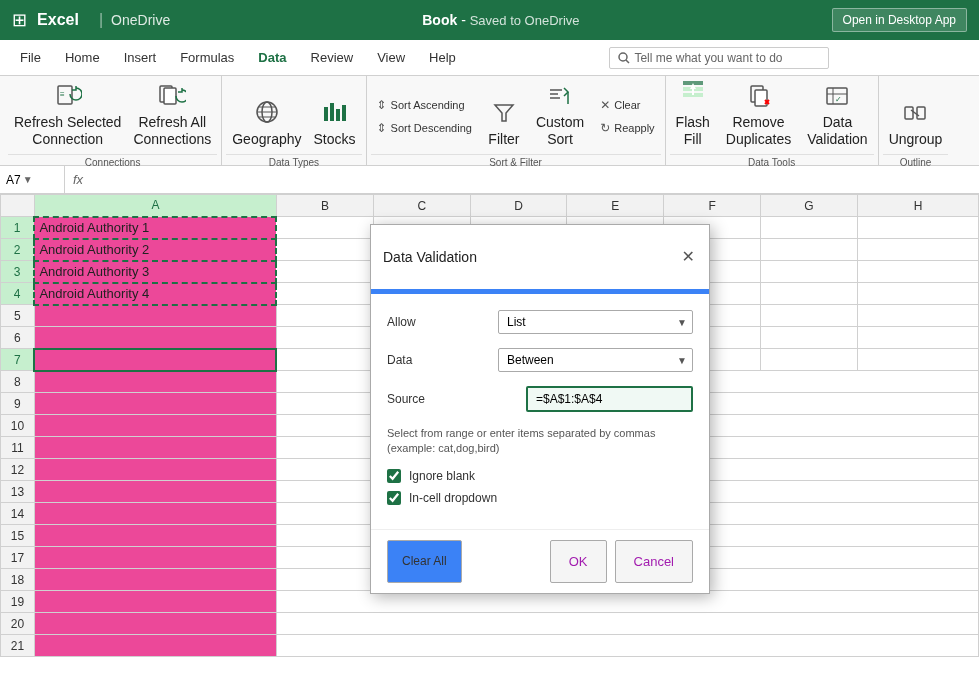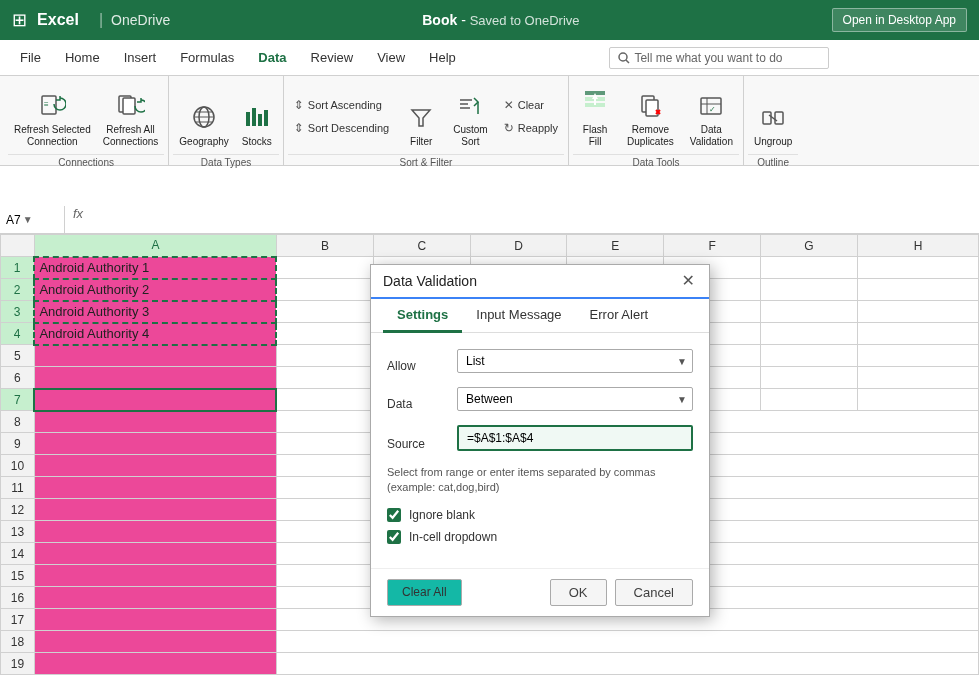--- a/index.html
+++ b/index.html
@@ -87,45 +87,44 @@
       min-width: 44px;
       height: 72px;
     }
     .ribbon-btn .icon-area {
       font-size: 22px;
       line-height: 1;
       margin-bottom: 2px;
       color: #555;
     }
     .ribbon-btn .btn-label {
-      font-size: 10px;
+      font-size: 14px;
       line-height: 1.2;
       color: #222;
     }
     .ribbon-small-btn {
       display: flex;
       align-items: center;
       gap: 4px;
       padding: 2px 6px;
       font-size: 11px;
       cursor: pointer;
       border-radius: 2px;
       color: #333;
       height: 22px;
     }
     .ribbon-small-btn .s-icon { font-size: 12px; color: #555; }
 
     
     .formula-bar {
       display: flex;
-      align-items: flex-start;
+      align-items: center;
       height: 28px;
       border-bottom: 1px solid #d0d0d0;
       background: #fff;
-      margin-top: 40px;
     }
     .cell-ref {
       width: 65px;
       border-right: 1px solid #d0d0d0;
       padding: 0 6px;
       font-size: 12px;
       height: 100%;
       display: flex;
       align-items: center;
     }
@@ -195,22 +194,22 @@
       position: absolute;
       top: 30px;
       left: 370px;
       width: 340px;
       background: #fff;
       border: 1px solid #aaa;
       box-shadow: 3px 3px 15px rgba(0,0,0,0.3);
     }
     .dialog-titlebar {
       background: #fff;
-      border-bottom: 2px solid #3b82f6;
-      padding: 8px 12px;
+      border-bottom: 5px solid #3b82f6;
+      padding: 24px 12px;
       display: flex;
       align-items: center;
       justify-content: space-between;
     }
     .dialog-title { font-size: 14px; font-weight: 500; color: #222; }
     .dialog-close {
       cursor: pointer;
       font-size: 16px;
       color: #555;
       line-height: 1;
@@ -230,22 +229,23 @@
       margin-bottom: -1px;
     }
     .dialog-tab.active {
       color: #1e7145;
       border-bottom: 3px solid #1e7145;
       font-weight: 600;
     }
     .dialog-body { padding: 16px; }
     .form-row {
       display: flex;
-      align-items: flex-end;
+      align-items: center;
       margin-bottom: 14px;
+      gap: 41px;
     }
     .form-label {
       width: 70px;
       font-size: 12px;
       color: #333;
     }
     .form-control {
       flex: 1;
       display: flex;
       align-items: center;
@@ -270,20 +270,21 @@
       pointer-events: none;
     }
     .source-input {
       width: 100%;
       border: 2px solid #1e7145;
       padding: 4px 8px;
       font-size: 12px;
       border-radius: 2px;
       outline: none;
       background: #f0f9f4;
+      margin-left: 28px;
     }
     .hint-text {
       font-size: 11px;
       color: #555;
       margin-bottom: 12px;
       line-height: 1.4;
     }
     .checkbox-row {
       display: flex;
       align-items: center;
@@ -297,39 +298,39 @@
     }
     .checkbox-label { font-size: 12px; color: #333; }
     .dialog-footer {
       display: flex;
       justify-content: flex-end;
       gap: 8px;
       padding: 10px 16px;
       border-top: 1px solid #eee;
     }
     .dialog-btn {
-      padding: 5px 18px;
+      padding: 13px 18px;
       font-size: 13px;
       border: 1px solid #aaa;
       border-radius: 2px;
       background: #f5f5f5;
       cursor: pointer;
-      color: #404040;
+      color: #a21caf;
     }
     .dialog-btn.primary {
       background: #f5f5f5;
       border: 1px solid #aaa;
     }
     .clear-all-btn {
       margin-right: auto;
       padding: 5px 14px;
       font-size: 12px;
       border: 1px solid #aaa;
       border-radius: 2px;
-      background: #14b8a6;
+      background: #3b82f6;
       cursor: pointer;
       color: #333;
     }
 
     
     .ribbon-section {
       display: flex;
       align-items: stretch;
       border-right: 1px solid #d0d0d0;
       padding: 4px;
@@ -702,25 +703,20 @@
         <td class="row-header">14</td>
         <td class="cell selected-col"></td>
         <td class="cell" colspan="7"></td>
       </tr>
       <tr>
         <td class="row-header">15</td>
         <td class="cell selected-col"></td>
         <td class="cell" colspan="7"></td>
       </tr>
       <tr>
-        <td class="row-header">16</td>
-        <td class="cell selected-col"></td>
-        <td class="cell" colspan="7"></td>
-      </tr>
-      <tr>
         <td class="row-header">17</td>
         <td class="cell selected-col"></td>
         <td class="cell" colspan="7"></td>
       </tr>
       <tr>
         <td class="row-header">18</td>
         <td class="cell selected-col"></td>
         <td class="cell" colspan="7"></td>
       </tr>
       <tr>
@@ -740,25 +736,20 @@
       </tr>
 
     </tbody>
   </table>
 
   <div class="dialog-overlay">
     <div class="dialog">
       <div class="dialog-titlebar">
         <span class="dialog-title">Data Validation</span>
         <span class="dialog-close">✕</span>
-      </div>
-      <div class="dialog-tabs">
-        <div class="dialog-tab active">Settings</div>
-        <div class="dialog-tab">Input Message</div>
-        <div class="dialog-tab">Error Alert</div>
       </div>
       <div class="dialog-body">
 
         <div class="form-row">
           <div class="form-label">Allow</div>
           <div class="form-control">
             <select class="form-select">
               <option>List</option>
               <option>Any value</option>
               <option>Whole number</option>

